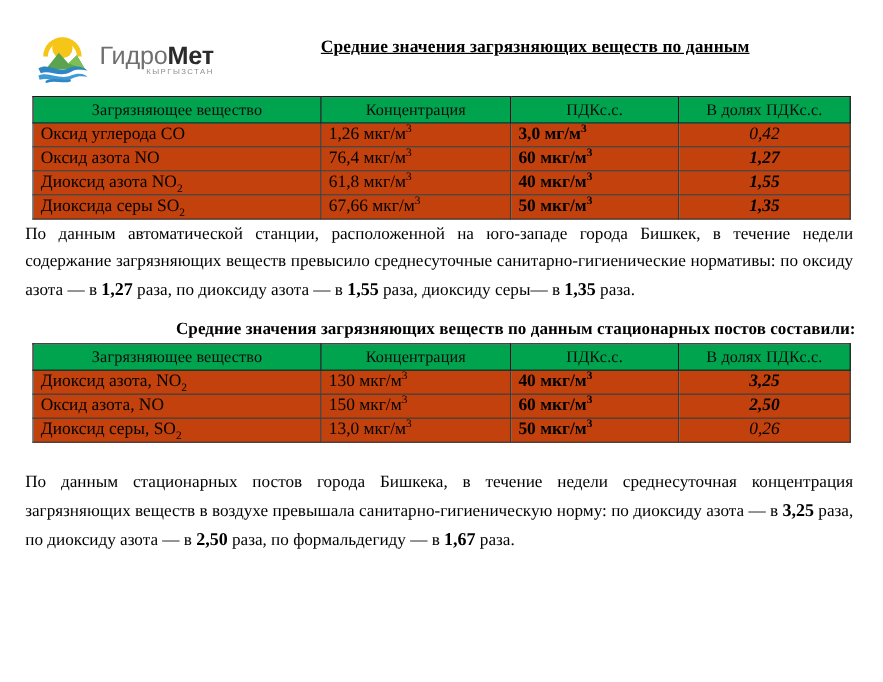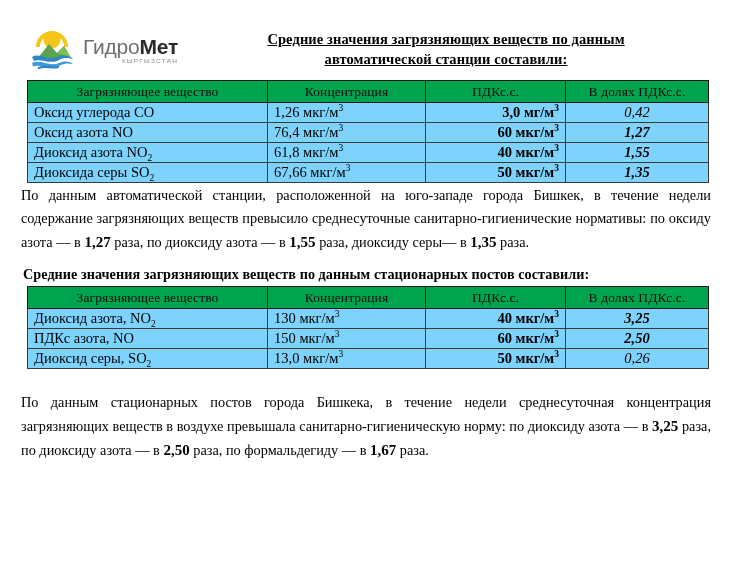--- a/index.html
+++ b/index.html
@@ -106,25 +106,25 @@
     padding: 0 2px;
     border: 1px solid #1a1a1a;
     letter-spacing: 0.1px;
   }
   table.data td {
     border: 1px solid #3a3a3a;
     height: 19px;
     padding: 0 6px;
     font-size: 14.5px;
     vertical-align: middle;
-    background: #7dd3fc;
+    background: #c2410c;
   }
   td.name  { text-align: left; }
   td.conc  { text-align: left; }
-  td.pdk   { text-align: right; font-weight: 700; }
+  td.pdk   { text-align: left; font-weight: 700; }
   td.ratio { text-align: center; font-style: italic; }
   td.ratio.b { font-weight: 700; }
   sub, sup { font-size: 9.5px; line-height: 0; }
   sup { vertical-align: super; }
   sub { vertical-align: sub; }
 
   
   .para {
     position: absolute;
     left: 21px;
@@ -135,21 +135,21 @@
     text-justify: inter-word;
   }
   .para b { font-weight: 700; font-size: 15px; }
 
   .subtitle {
     position: absolute;
     left: 23px;
     width: 690px;
     font-weight: 700;
     font-size: 14.2px;
-    text-align: left;
+    text-align: right;
     letter-spacing: 0.05px;
   }
 </style>
 </head>
 <body>
 
 <div class="page">
 
   <div class="header">
 
@@ -170,21 +170,20 @@
       <div class="logo-text">
         <div class="logo-word">
           <span class="lw-a">Гидро</span><span class="lw-b">Мет</span>
         </div>
         <div class="logo-sub">КЫРГЫЗСТАН</div>
       </div>
     </div>
 
     <div class="doc-title">
       <div>Средние значения загрязняющих веществ по данным</div>
-      <div>автоматической станции составили:</div>
     </div>
   </div>
 
   <div class="tbl-wrap" style="top:80px;">
     <table class="data">
       <colgroup>
           <col class="c1">
           <col class="c2">
           <col class="c3">
           <col class="c4">
@@ -247,21 +246,21 @@
         </tr>
       </thead>
       <tbody>
           <tr>
             <td class="name">Диоксид азота, NO<sub>2</sub></td>
             <td class="conc">130 мкг/м<sup>3</sup></td>
             <td class="pdk">40 мкг/м<sup>3</sup></td>
             <td class="ratio b">3,25</td>
           </tr>
           <tr>
-            <td class="name">ПДКс азота, NO</td>
+            <td class="name">Оксид азота, NO</td>
             <td class="conc">150  мкг/м<sup>3</sup></td>
             <td class="pdk">60 мкг/м<sup>3</sup></td>
             <td class="ratio b">2,50</td>
           </tr>
           <tr>
             <td class="name">Диоксид серы, SO<sub>2</sub></td>
             <td class="conc">13,0 мкг/м<sup>3</sup></td>
             <td class="pdk">50 мкг/м<sup>3</sup></td>
             <td class="ratio">0,26</td>
           </tr>

